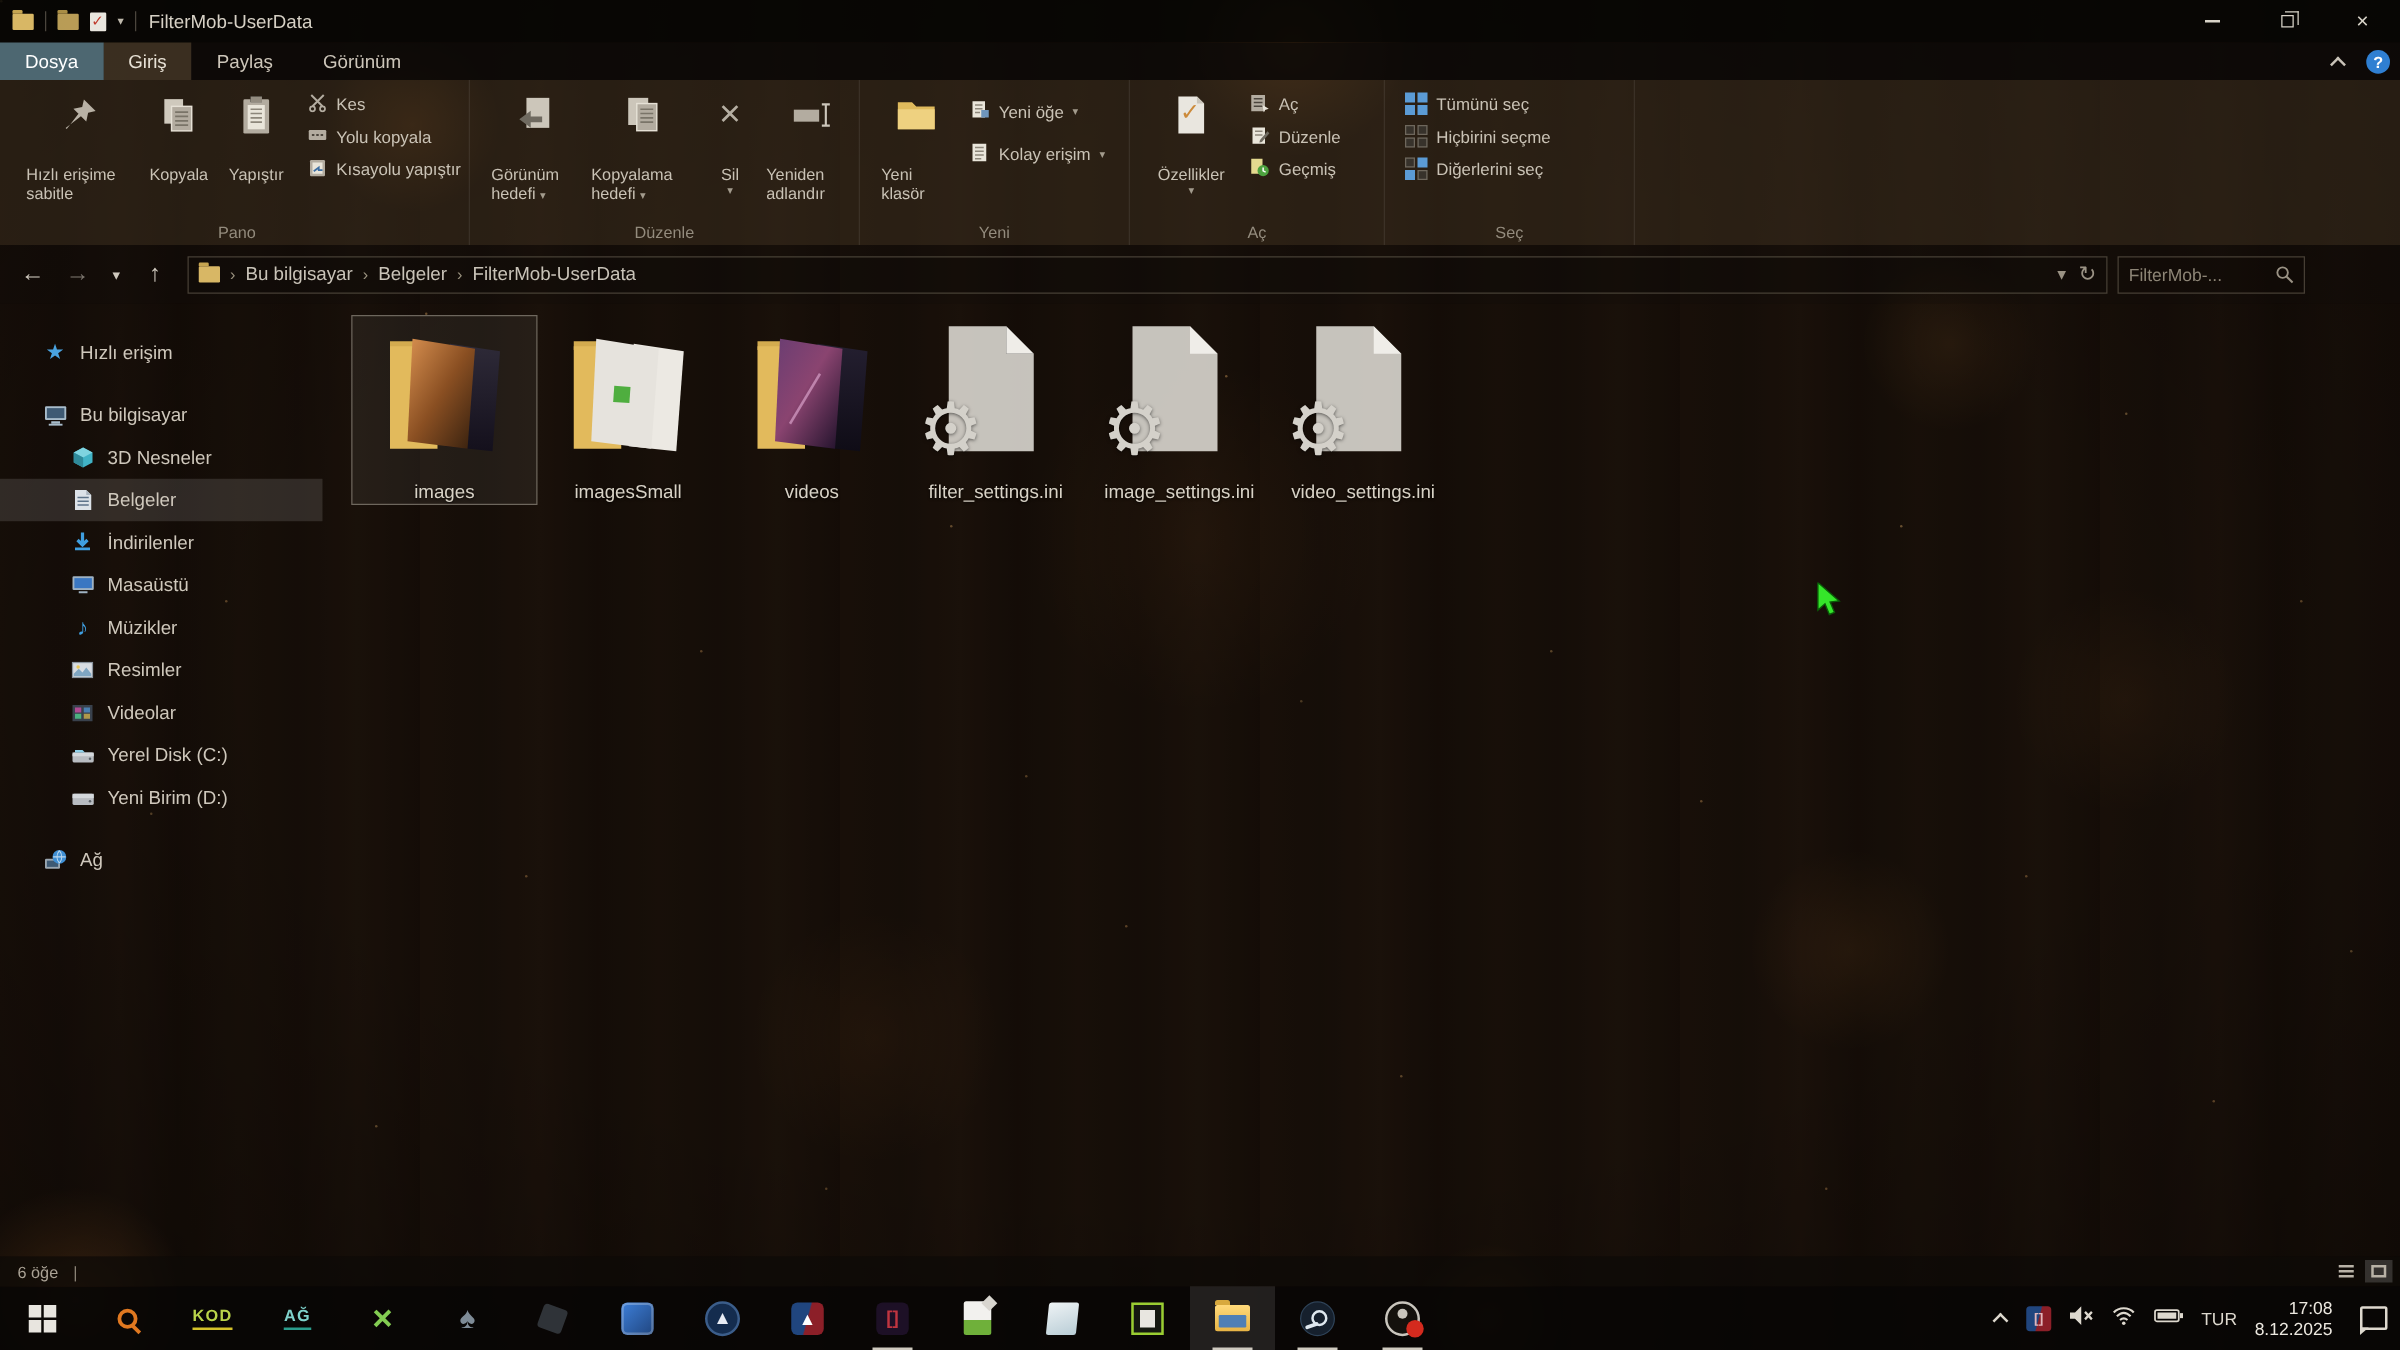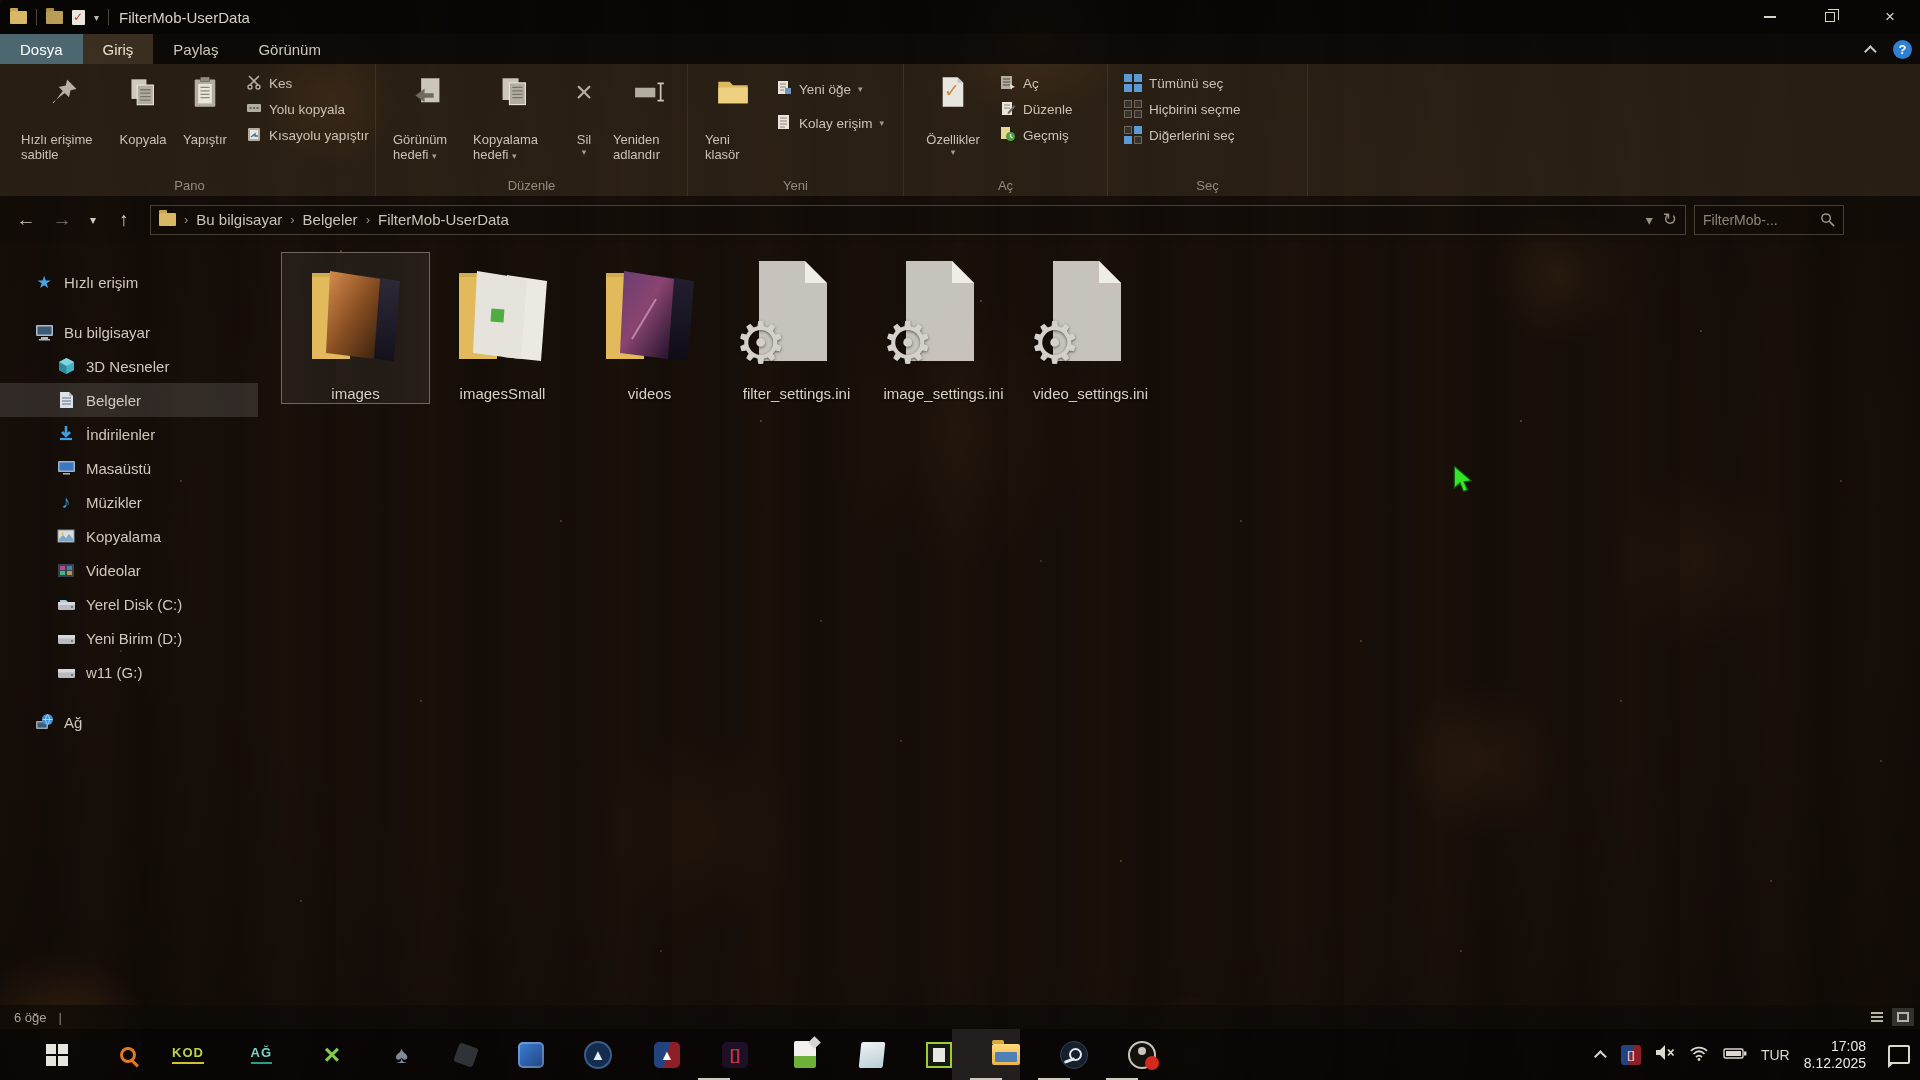--- a/index.html
+++ b/index.html
@@ -132,21 +132,21 @@
   .view-toggles { margin-left:auto; margin-right:6px; display:flex; gap:4px; }
   .vt { width:22px; height:18px; display:flex; align-items:center; justify-content:center; }
   .vt.on { background:rgba(255,255,255,.16); }
   .vt .lines { width:12px; height:10px; border-top:2px solid #b8b2a6; border-bottom:2px solid #b8b2a6; position:relative; }
   .vt .lines::before { content:""; position:absolute; top:2px; left:0; width:12px; height:2px; background:#b8b2a6; }
   .vt .thumb { width:12px; height:10px; border:2px solid #b8b2a6; }
 
   
   .taskbar { position:absolute; left:0; top:1029px; width:1920px; height:51px;
     background:rgba(8,6,5,.95); display:flex; align-items:center; }
-  .tbtn { width:68px; height:51px; display:flex; align-items:center; justify-content:flex-end; position:relative; }
+  .tbtn { width:68px; height:51px; display:flex; align-items:center; justify-content:center; position:relative; }
   .tbtn.running::after { content:""; position:absolute; bottom:0; left:18px; width:32px; height:2px; background:#cfcac0; }
   .tbtn.active { background:rgba(255,255,255,.1); }
   .winlogo { display:grid; grid-template-columns:10px 10px; grid-template-rows:10px 10px; gap:2px; }
   .winlogo span { background:#e8e5df; }
   .srch { width:16px; height:16px; border:3px solid #e07820; border-radius:50%; position:relative; }
   .srch::after { content:""; position:absolute; right:-6px; bottom:-5px; width:8px; height:3px; background:#e07820; transform:rotate(45deg); }
   .txticon { font-size:13px; font-weight:bold; letter-spacing:1px; padding-bottom:2px; }
   .kod { color:#b9d44a; border-bottom:2px solid #d4c22a; }
   .agx { color:#7fd2cc; border-bottom:2px solid #2a9c8c; }
   .greenx { color:#83cc52; font-size:28px; font-weight:bold; line-height:28px; }
@@ -547,21 +547,21 @@
         <span>Müzikler</span>
       </div>
       <div class="sitem lvl2">
         <span class="sicon">
           <svg width="18" height="14" viewBox="0 0 18 14">
               <rect x="1" y="1" width="16" height="12" fill="#d8dde2" stroke="#8a949e"></rect>
               <path d="M2 10 l4 -4 3 3 3 -4 4 5 v2 H2 Z" fill="#7fa6c2"></path>
               <circle cx="5.5" cy="4.5" r="1.4" fill="#e8c75a"></circle>
             </svg>
         </span>
-        <span>Kopyalama</span>
+        <span>Resimler</span>
       </div>
       <div class="sitem lvl2">
         <span class="sicon">
           <svg width="18" height="15" viewBox="0 0 18 15">
               <rect x="1" y="1" width="16" height="13" fill="#39414c"></rect>
               <rect x="3" y="3" width="5" height="4" fill="#b04a92"></rect>
               <rect x="10" y="3" width="5" height="4" fill="#4a7fb0"></rect>
               <rect x="3" y="8" width="5" height="4" fill="#4ab07f"></rect>
               <rect x="10" y="8" width="5" height="4" fill="#b0984a"></rect>
             </svg>
@@ -581,30 +581,20 @@
       </div>
       <div class="sitem lvl2">
         <span class="sicon">
           <svg width="19" height="13" viewBox="0 0 19 13">
               <rect x="1" y="3" width="17" height="9" rx="1.5" fill="#b8bcc1"></rect>
               <rect x="1" y="3" width="17" height="3.5" fill="#d4d8dc"></rect>
               <circle cx="15" cy="9" r="1" fill="#5d646b"></circle>
             </svg>
         </span>
         <span>Yeni Birim (D:)</span>
-      </div>
-      <div class="sitem lvl2">
-        <span class="sicon">
-          <svg width="19" height="13" viewBox="0 0 19 13">
-              <rect x="1" y="3" width="17" height="9" rx="1.5" fill="#b8bcc1"></rect>
-              <rect x="1" y="3" width="17" height="3.5" fill="#d4d8dc"></rect>
-              <circle cx="15" cy="9" r="1" fill="#5d646b"></circle>
-            </svg>
-        </span>
-        <span>w11 (G:)</span>
       </div>
       <div class="gap"></div>
       <div class="sitem lvl1">
         <span class="sicon">
           <svg width="20" height="18" viewBox="0 0 20 18">
               <rect x="2" y="8" width="12" height="8" rx="1" fill="#9aa6b0"></rect>
               <rect x="3.5" y="9.5" width="9" height="5" fill="#3e5a74"></rect>
               <circle cx="13.5" cy="6.5" r="5.5" fill="#3f8fd4"></circle>
               <path d="M8.5 6.5 h10 M13.5 1.5 c-2.5 3 -2.5 7 0 10 M13.5 1.5 c2.5 3 2.5 7 0 10" stroke="#bcd8ee" stroke-width=".9" fill="none"></path>
             </svg>

